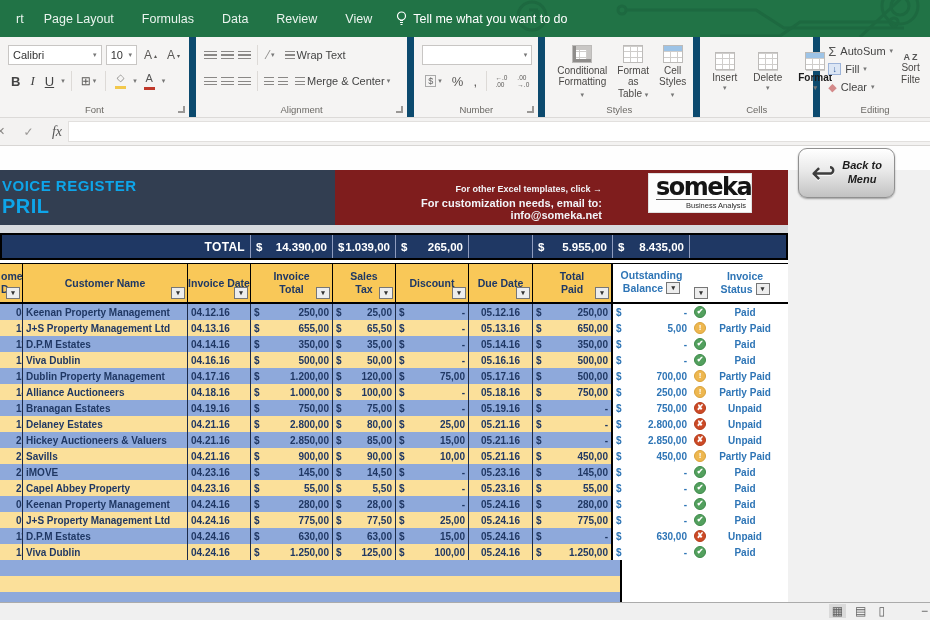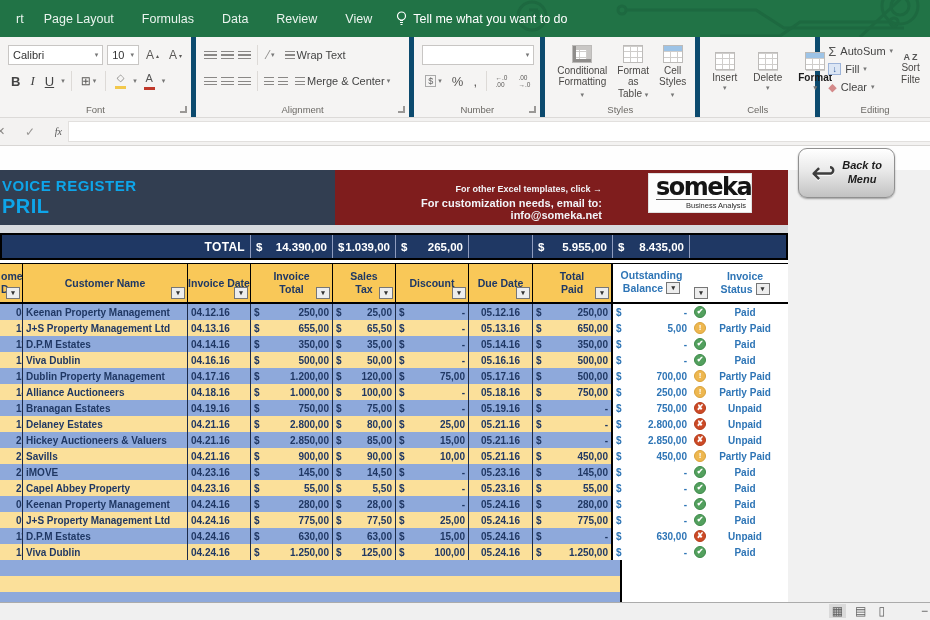--- a/index.html
+++ b/index.html
@@ -8,21 +8,21 @@
 
   
   .tabbar { position:relative; height:37px; background:#217346; display:flex; align-items:center; overflow:hidden; }
   .tabbar .deco { position:absolute; right:0; top:0; pointer-events:none; }
   .tab { color:#eaf4ee; font-size:12.5px; padding:0 14px; height:100%; display:flex; align-items:center; cursor:pointer; white-space:nowrap; z-index:2;}
   .tab.cut { padding-left:2px; padding-right:6px; margin-left:14px;}
   .tellme { display:flex; align-items:center; gap:6px; color:#fff; font-size:12.5px; padding:0 10px; z-index:2; white-space:nowrap;}
 
   
   .ribbon { height:81px; background:#f5f4f3; border-bottom:1px solid #dcdad8; display:flex; overflow:hidden; }
-  .group { position:relative; height:100%; border-right:5px solid #0c4a6e; padding:5px 6px 15px 8px; }
+  .group { position:relative; height:100%; border-right:7px solid #0c4a6e; padding:5px 6px 15px 8px; }
   .glabel { position:absolute; bottom:2px; left:0; width:100%; text-align:center; font-size:9.5px; color:#6b6965; }
   .launcher { position:absolute; bottom:4px; right:4px; width:7px; height:7px; border-right:2px solid #9a9896; border-bottom:2px solid #9a9896; }
   .rrow { display:flex; align-items:center; gap:4px; height:26px; }
   .combo { background:#fff; border:1px solid #c8c6c4; height:20px; display:flex; align-items:center; justify-content:space-between; padding:0 4px; font-size:11px; color:#333; }
   .rbtn { color:#5b5957; font-size:12px; display:flex; align-items:center; gap:2px; padding:1px 3px; cursor:pointer; }
   .caret { font-size:7px; color:#777; }
   .bold-b { font-weight:bold; font-size:13px; color:#444;}
   .ital-i { font-style:italic; font-family:"Liberation Serif",serif; font-size:13px; color:#444;}
   .und-u { text-decoration:underline; font-size:13px; color:#444;}
   .colorbar { display:inline-flex; flex-direction:column; align-items:center; line-height:1; }
@@ -44,21 +44,21 @@
   .sigma { font-size:13px; color:#555; }
   .fillic { color:#2b579a; border:1px solid #9cb3d8; font-size:9px; width:13px; height:12px; display:inline-flex; align-items:center; justify-content:center; background:#dce6f4;}
   .clearic { color:#d48a8a; font-size:11px; }
   .sorticon { font-size:9px; font-weight:bold; color:#555; line-height:1; text-align:center;}
 
   
   .fbar { height:28px; background:#f3f2f1; border-bottom:1px solid #d8d6d4; display:flex; align-items:center; }
   .fx-cluster { width:68px; display:flex; align-items:center; justify-content:space-between; padding:0 6px 0 0; color:#8a8886; }
   .fx-x { font-size:11px; margin-left:-4px; }
   .fx-ck { font-size:12px; color:#9a9896;}
-  .fx-fx { font-family:"Liberation Serif",serif; font-style:italic; font-size:10px; color:#555; }
+  .fx-fx { font-family:"Liberation Serif",serif; font-style:italic; font-size:14px; color:#555; }
   .finput { flex:1; height:21px; background:#fff; border:1px solid #e2e0de; border-right:none; margin-right:0; }
 
   
   .sheet { position:relative; height:473px; background:#f1f1f1; }
   .strip-white { height:24px; background:#fefefe; }
 
   .band { position:relative; height:55px; display:flex; }
   .band-dark { width:335px; background:#323e51; color:#0ea5e9; padding:7px 0 0 2px; }
   .band-title { font-size:15px; letter-spacing:.5px; font-weight:600; }
   .band-month { font-size:20px; font-weight:800; margin-top:1px; letter-spacing:.5px;}

